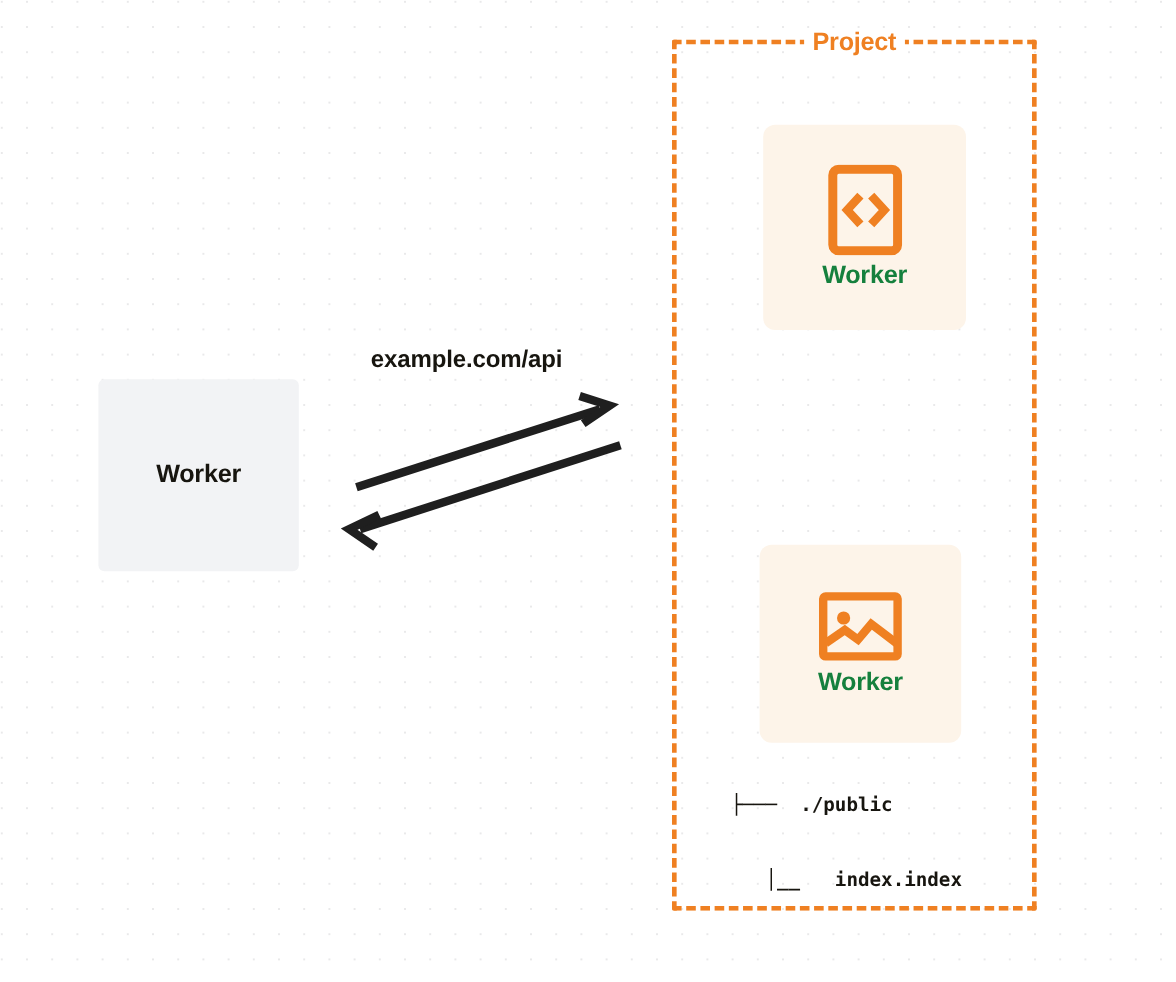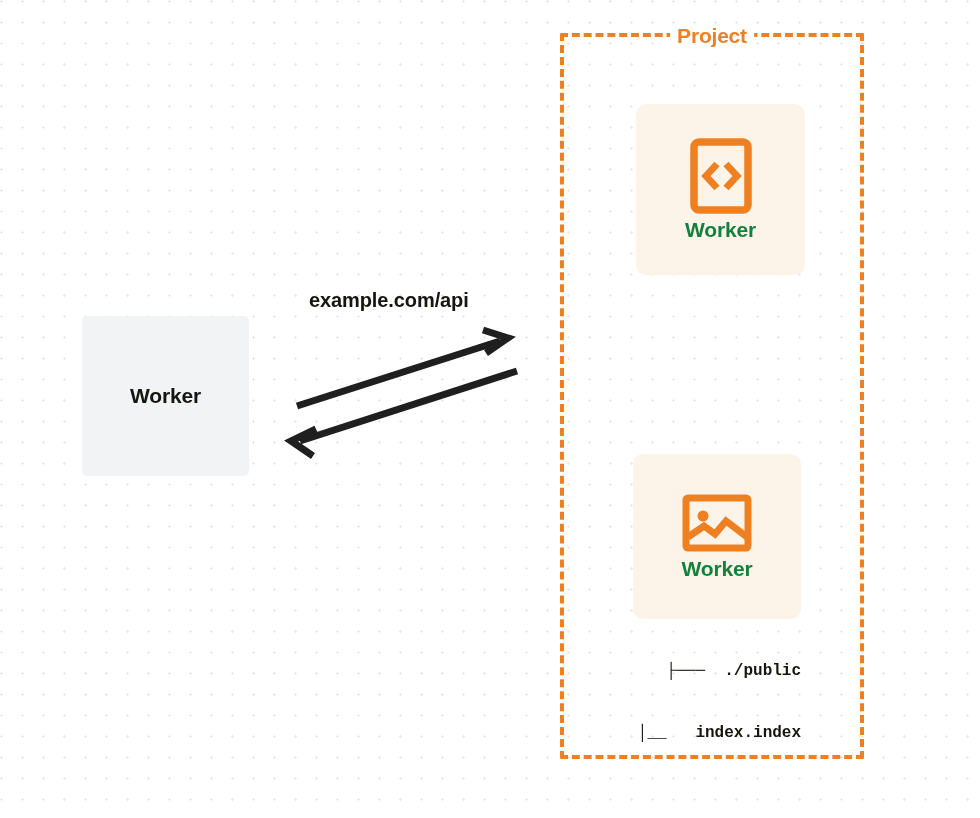--- a/index.html
+++ b/index.html
@@ -130,21 +130,21 @@
     left: 45px;
     top: 583px;
     font-family: "DejaVu Sans Mono", monospace;
     font-size: 16px;
     font-weight: bold;
     color: #17150f;
     line-height: 20.5px;
     white-space: pre;
     letter-spacing: 0px;
   }
-  .file-tree div { text-align: right; font-family: Liberation Mono, monospace; }
+  .file-tree div { text-align: left; }
 </style>
 </head>
 <body>
 
 <div id="canvas">
 
   <div class="client-box">
     <span class="client-label">Worker</span>
   </div>
 

